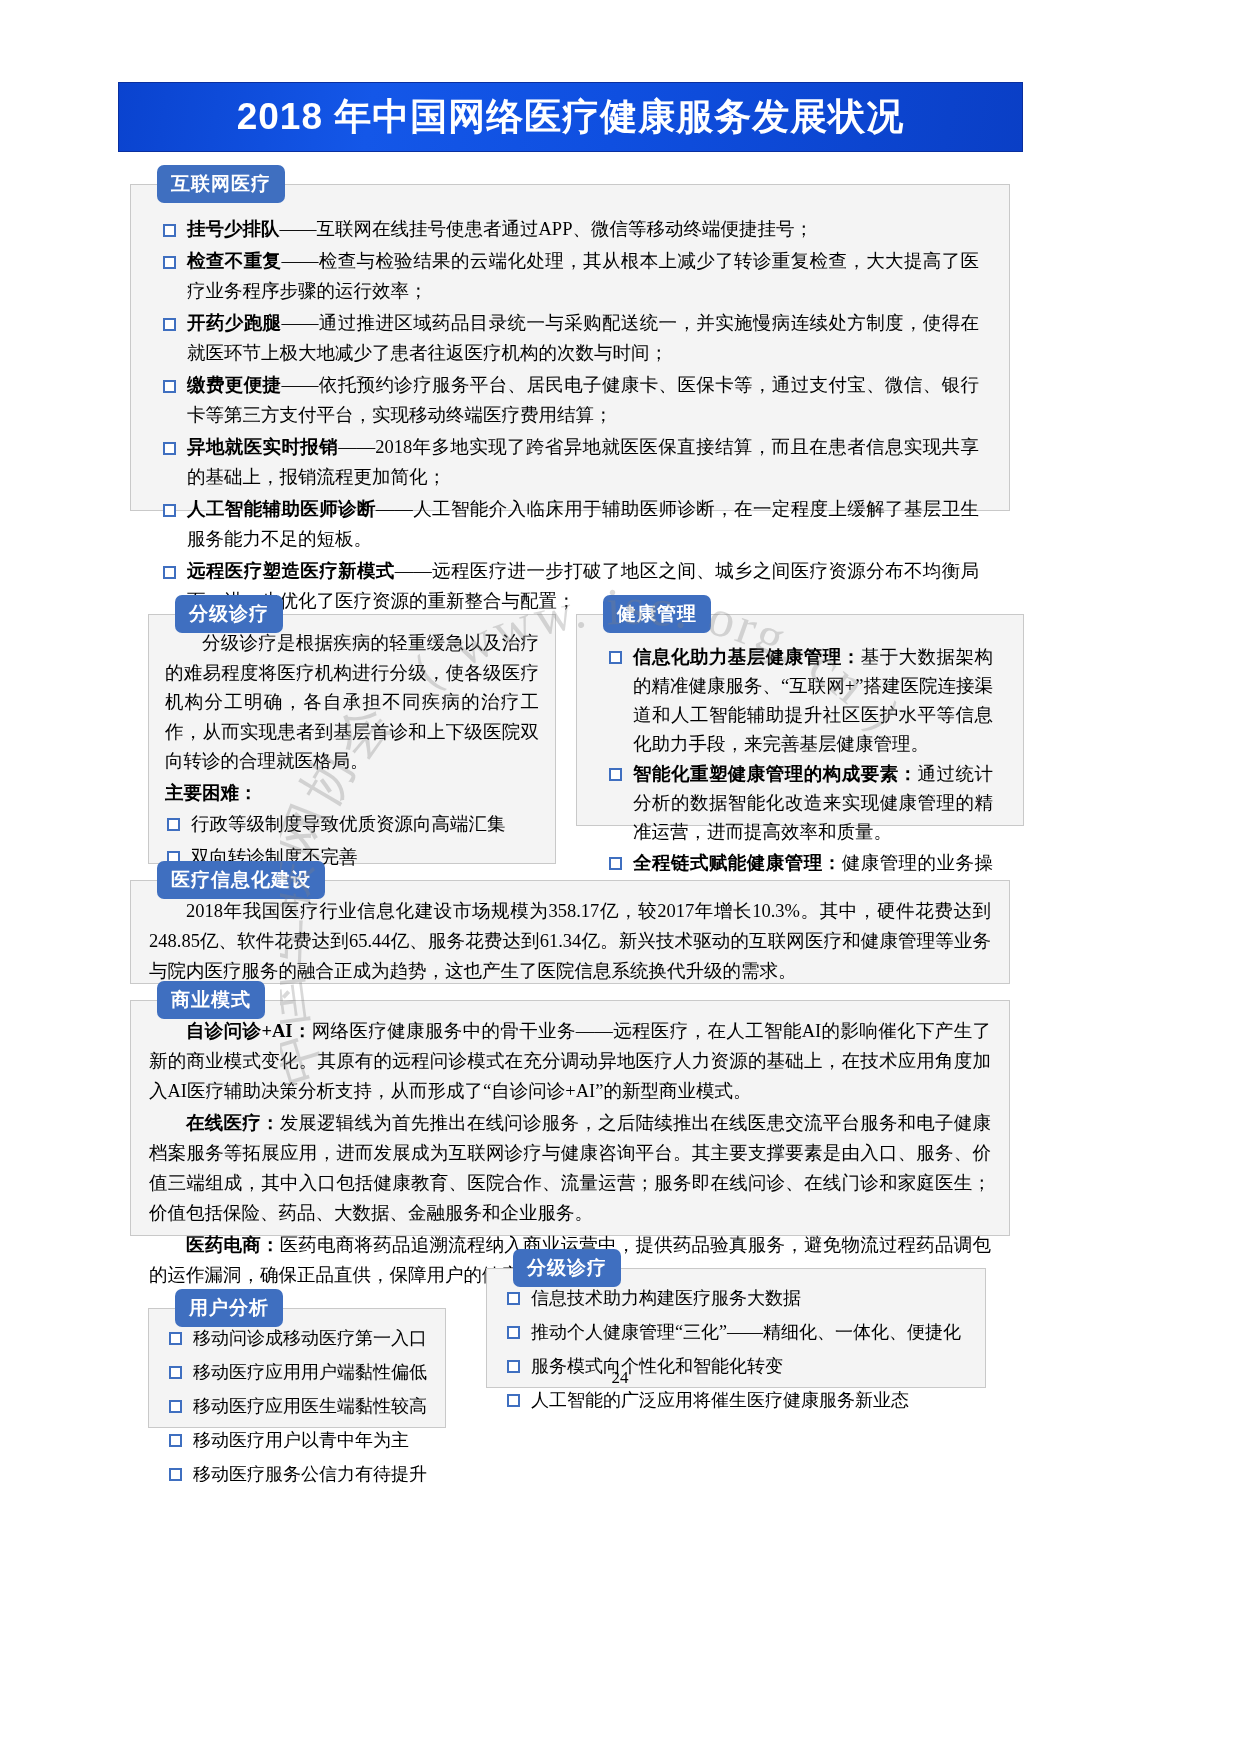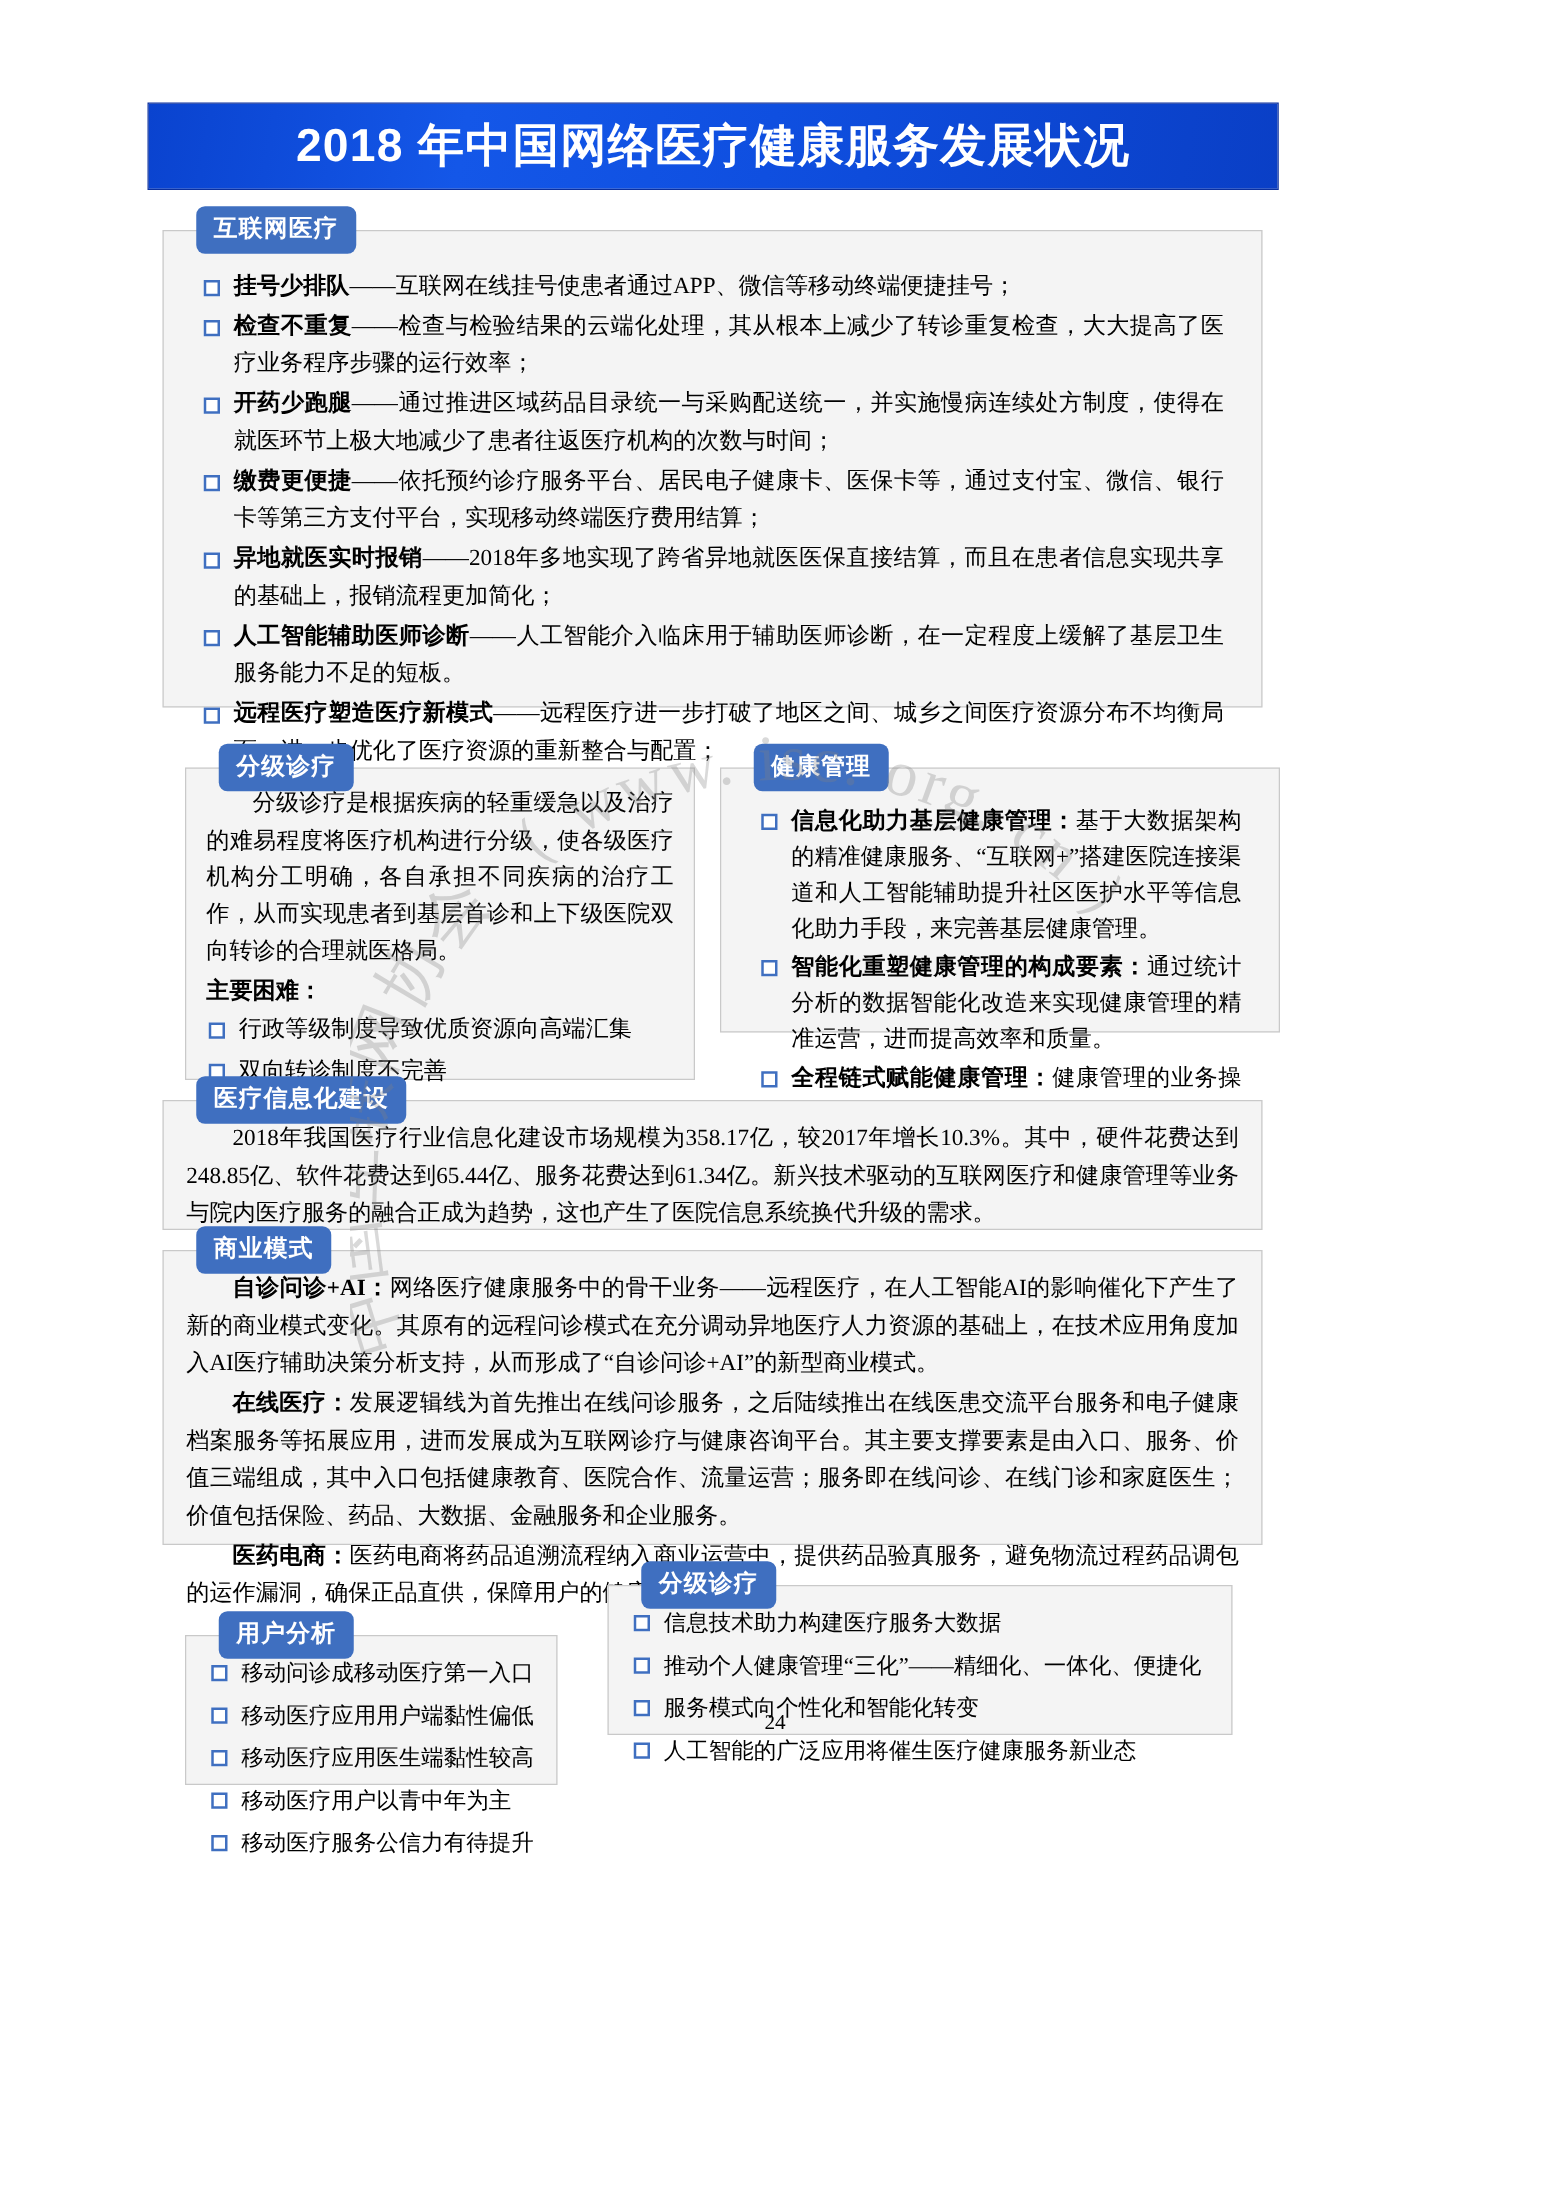--- a/index.html
+++ b/index.html
@@ -164,21 +164,21 @@
     text-indent: 2em;
   }
   .subhead {
     font-weight: bold;
     font-size: 18.5px;
     line-height: 1.6;
     margin: 2px 0 2px 0;
   }
 
   
-  #sec-internet-medical { left: 130px; top: 184px; width: 880px; height: 382px; }
+  #sec-internet-medical { left: 130px; top: 184px; width: 880px; height: 327px; }
   #sec-graded-care      { left: 148px; top: 614px; width: 408px; height: 250px; }
   #sec-health-mgmt      { left: 576px; top: 614px; width: 448px; height: 212px; }
   #sec-informatization  { left: 130px; top: 880px; width: 880px; height: 104px; }
   #sec-business-model   { left: 130px; top: 1000px; width: 880px; height: 236px; }
   #sec-user-analysis    { left: 148px; top: 1308px; width: 298px; height: 120px; }
   #sec-graded-care-2    { left: 486px; top: 1268px; width: 500px; height: 120px; }
 
   #sec-internet-medical .sec-body { padding-top: 18px; }
   #sec-health-mgmt ul.blist > li { line-height: 1.56; }
   #sec-health-mgmt ul.blist > li:before { top: 8px; }

